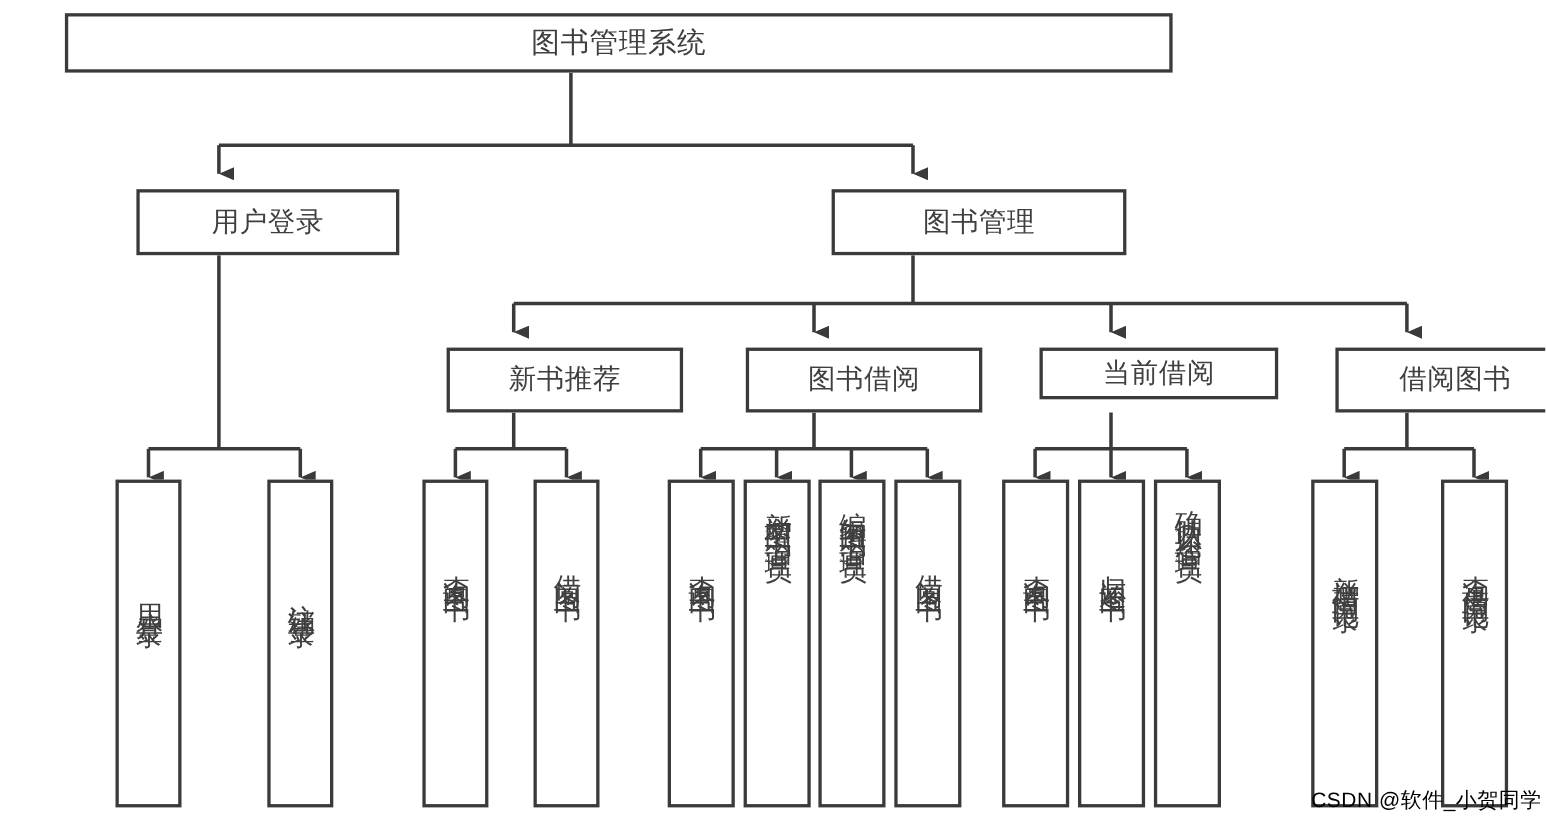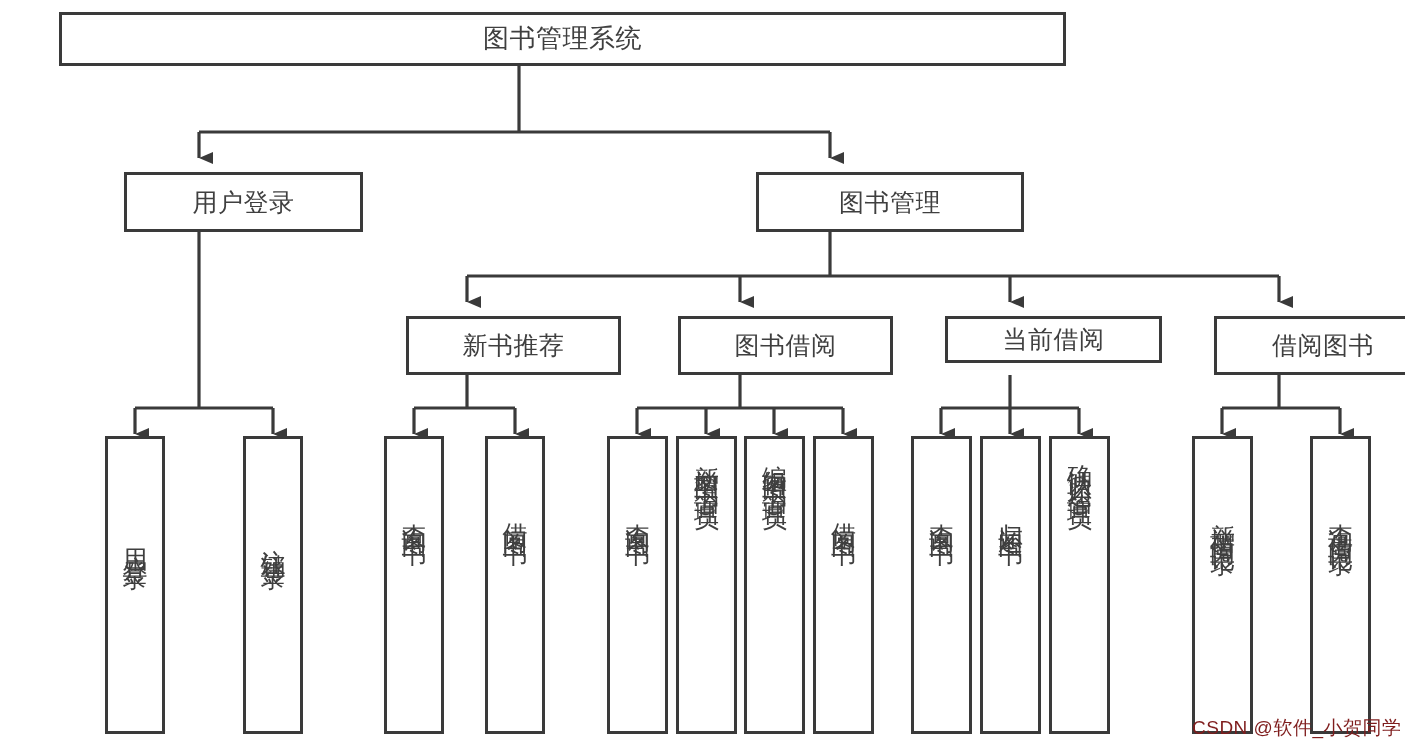--- a/index.html
+++ b/index.html
@@ -62,21 +62,21 @@
   }
   .vtext.mid {
     margin-top: 58px;
   }
   .vtext.mid2 {
     margin-top: 84px;
   }
   .watermark {
     position: absolute;
     font-size: 19px;
-    color: #7f1d1d;
+    color: #000000;
     white-space: nowrap;
     letter-spacing: 0.5px;
   }
 </style>
 </head>
 <body>
 
 <div id="canvas">
 
   <svg id="edges" viewBox="0 0 1405 747" xmlns="http://www.w3.org/2000/svg">

